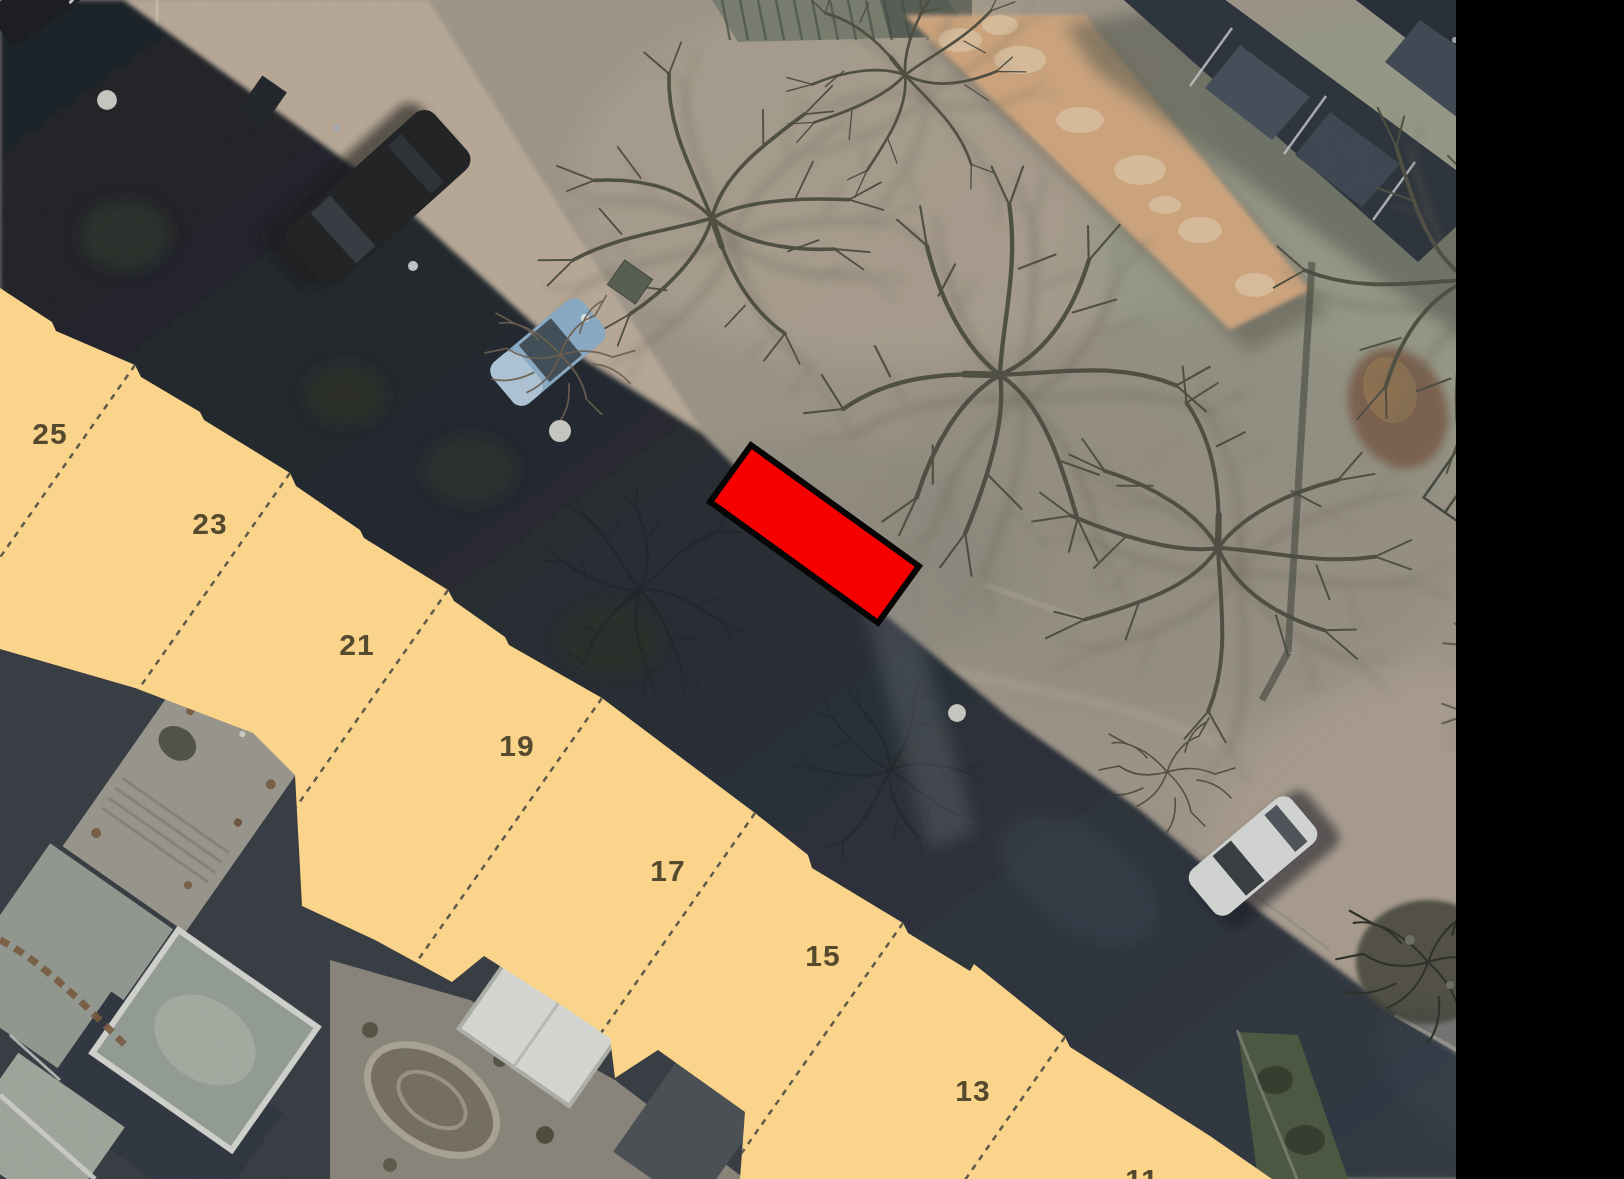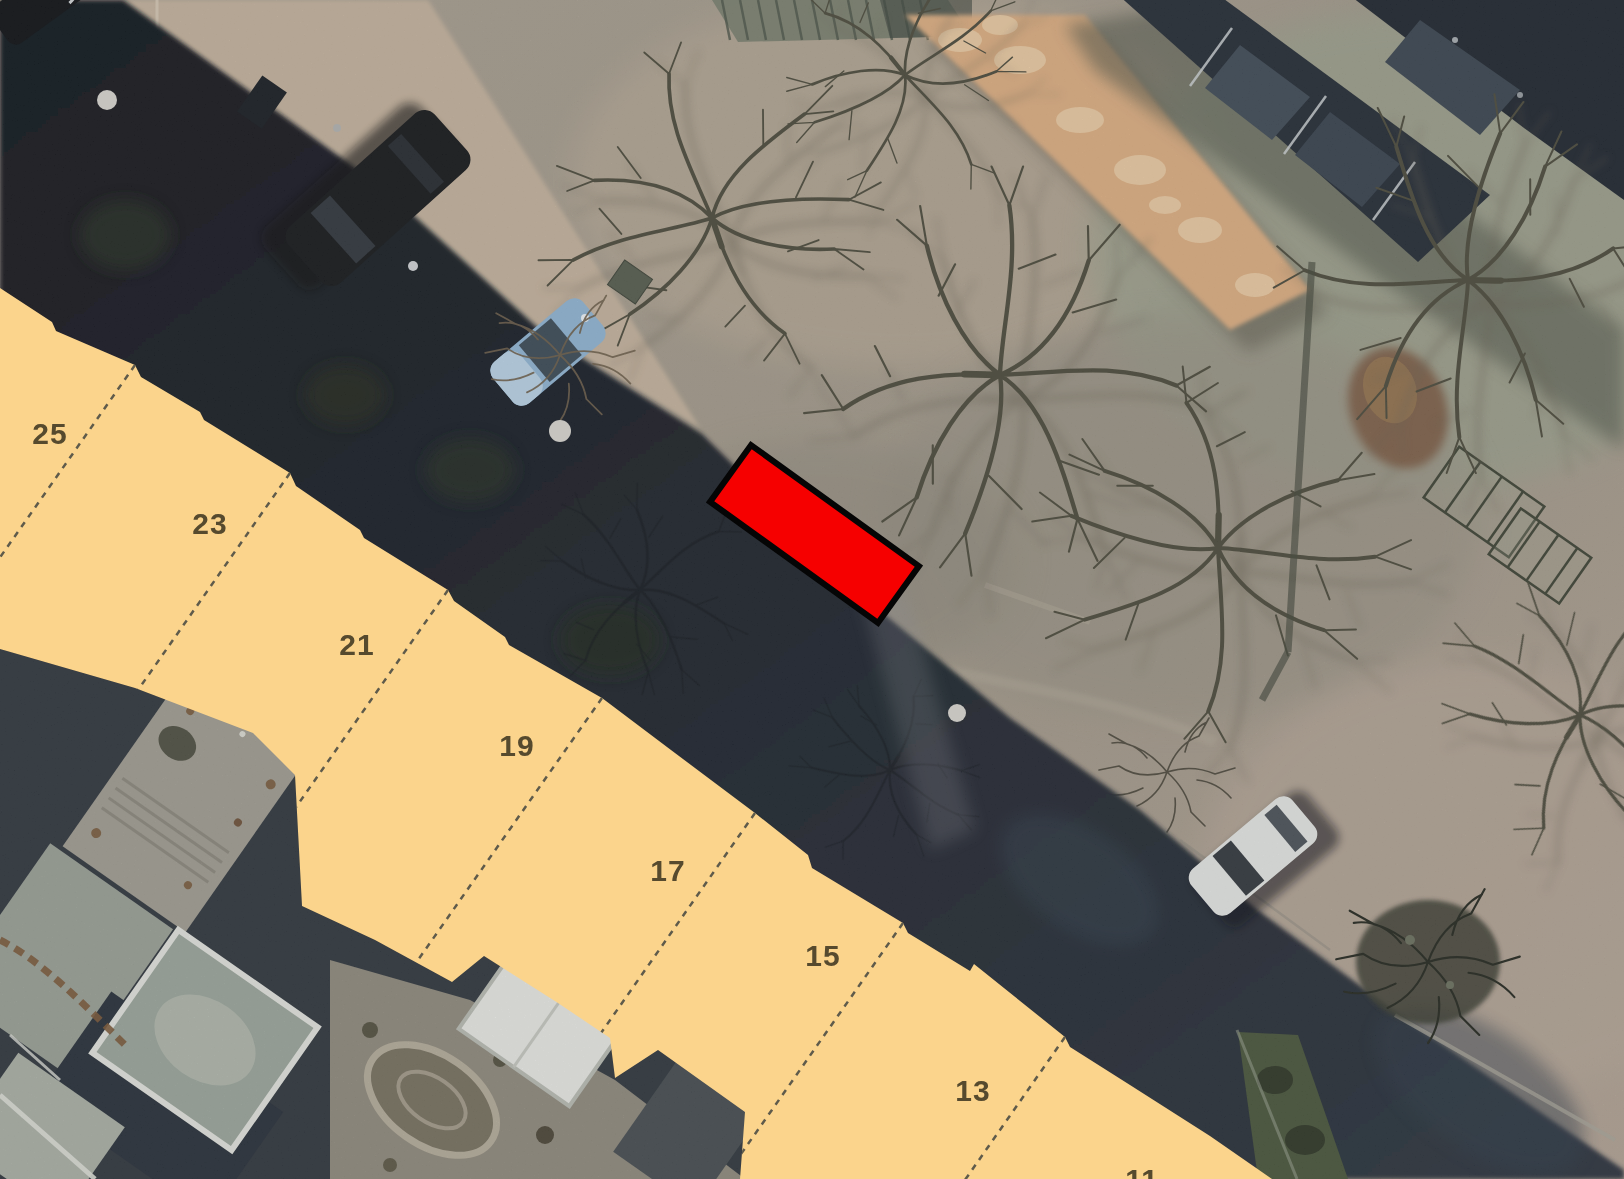--- a/index.html
+++ b/index.html
@@ -1,17 +1,17 @@
 <!DOCTYPE html>
 <html><head>
 <meta charset="utf-8">
 <style>
   html,body{margin:0;padding:0;background:#000;}
-  #stage{position:relative;width:1624px;height:1179px;overflow:hidden;
-         font-family:"Liberation Sans", sans-serif;}
+  #stage{position:relative;width:1412px;height:1179px;overflow:hidden;
+         font-family:"Liberation Sans", sans-serif;padding-left:44px;}
   svg{position:absolute;left:0;top:0;display:block;}
   text.parcel-num{font-family:"Liberation Sans", sans-serif;font-weight:700;
                   font-size:30px;letter-spacing:1px;}
 </style>
 </head>
 <body>
 
 <div id="stage">
 <svg id="map" width="1624" height="1179" viewBox="0 0 1624 1179" xmlns="http://www.w3.org/2000/svg">
   <defs>

